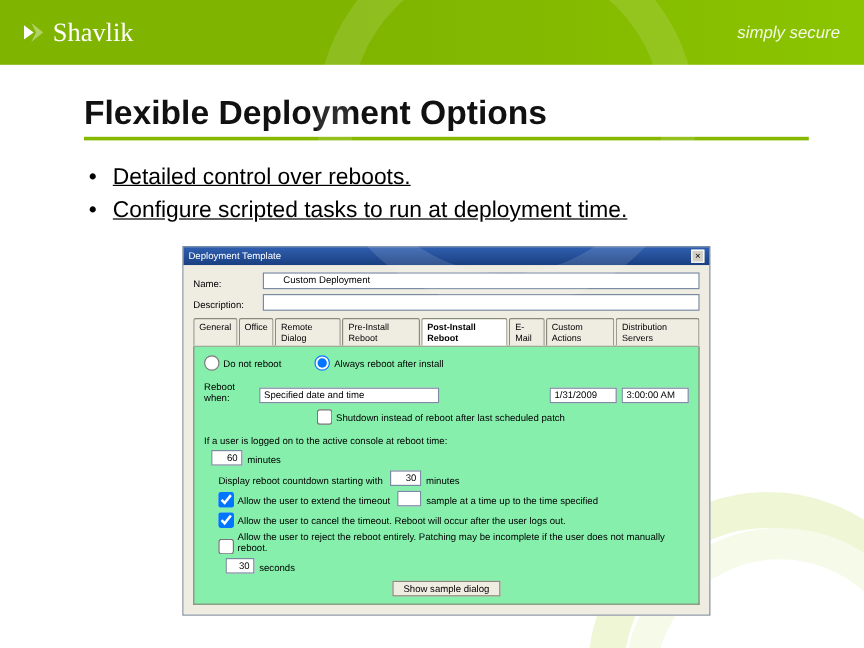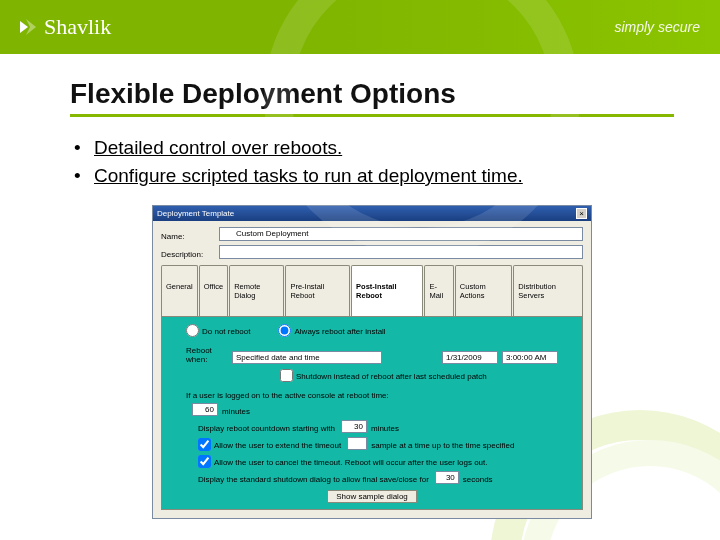--- a/index.html
+++ b/index.html
@@ -76,27 +76,27 @@
     flex:1; height:14px; background:#ffffff;
     border:1px solid #7a8aa0; padding:0 16px;
     font-size:8px; line-height:11px;
   }
   .tabs{
     display:flex; gap:1px; margin:6px 0 0;
     border-bottom:1px solid #8a8a7a;
   }
   .tab{
     background:#efece2; border:1px solid #8a8a7a;
-    border-bottom:none; padding:16px 4px; font-size:7.5px;
+    border-bottom:none; padding:2px 4px; font-size:7.5px;
     border-radius:2px 2px 0 0;
   }
   .tab.active{ background:#fff; font-weight:bold;}
   .panel{
     border:1px solid #8a8a7a; border-top:none;
-    background:#14b8a6; padding:6px 24px;
+    background:#86efac; padding:6px 8px;
   }
   .radio,.chk{ margin-right:3px; position:relative; top:1px;}
   .sep{ height:6px;}
   .dd{
     background:#fff;border:1px solid #7a8aa0;
     padding:0 3px;font-size:8px;height:13px;line-height:11px;
     display:inline-block;
   }
   .btn{
     background:#efece2;border:1px solid #8a8a7a;
@@ -206,21 +206,24 @@
           <span style="width:6px"></span>
           <span class="dd" style="width:20px"></span>
           <span style="width:4px"></span>
           <span>sample at a time up to the time specified</span>
         </div>
         <div class="row" style="margin-left:12px">
           <input type="checkbox" class="chk" checked="" style="">
           <span>Allow the user to cancel the timeout. Reboot will occur after the user logs out.</span>
         </div>
         <div class="row" style="margin-left:12px">
-          <span>Display the standard shutdown dialog to allow final save/close for</span>
+          <input type="checkbox" class="chk" style="">
+          <span>Allow the user to reject the reboot entirely. Patching may be incomplete if the user does not manually reboot.</span>
+        </div>
+        <div class="row" style="margin-left:12px">
           <span style="width:6px"></span>
           <span class="dd" style="width:24px;text-align:right">30</span>
           <span style="width:4px"></span>
           <span>seconds</span>
         </div>
         <div class="center">
           <span class="btn">Show sample dialog</span>
         </div>
       </div>
     </div>

